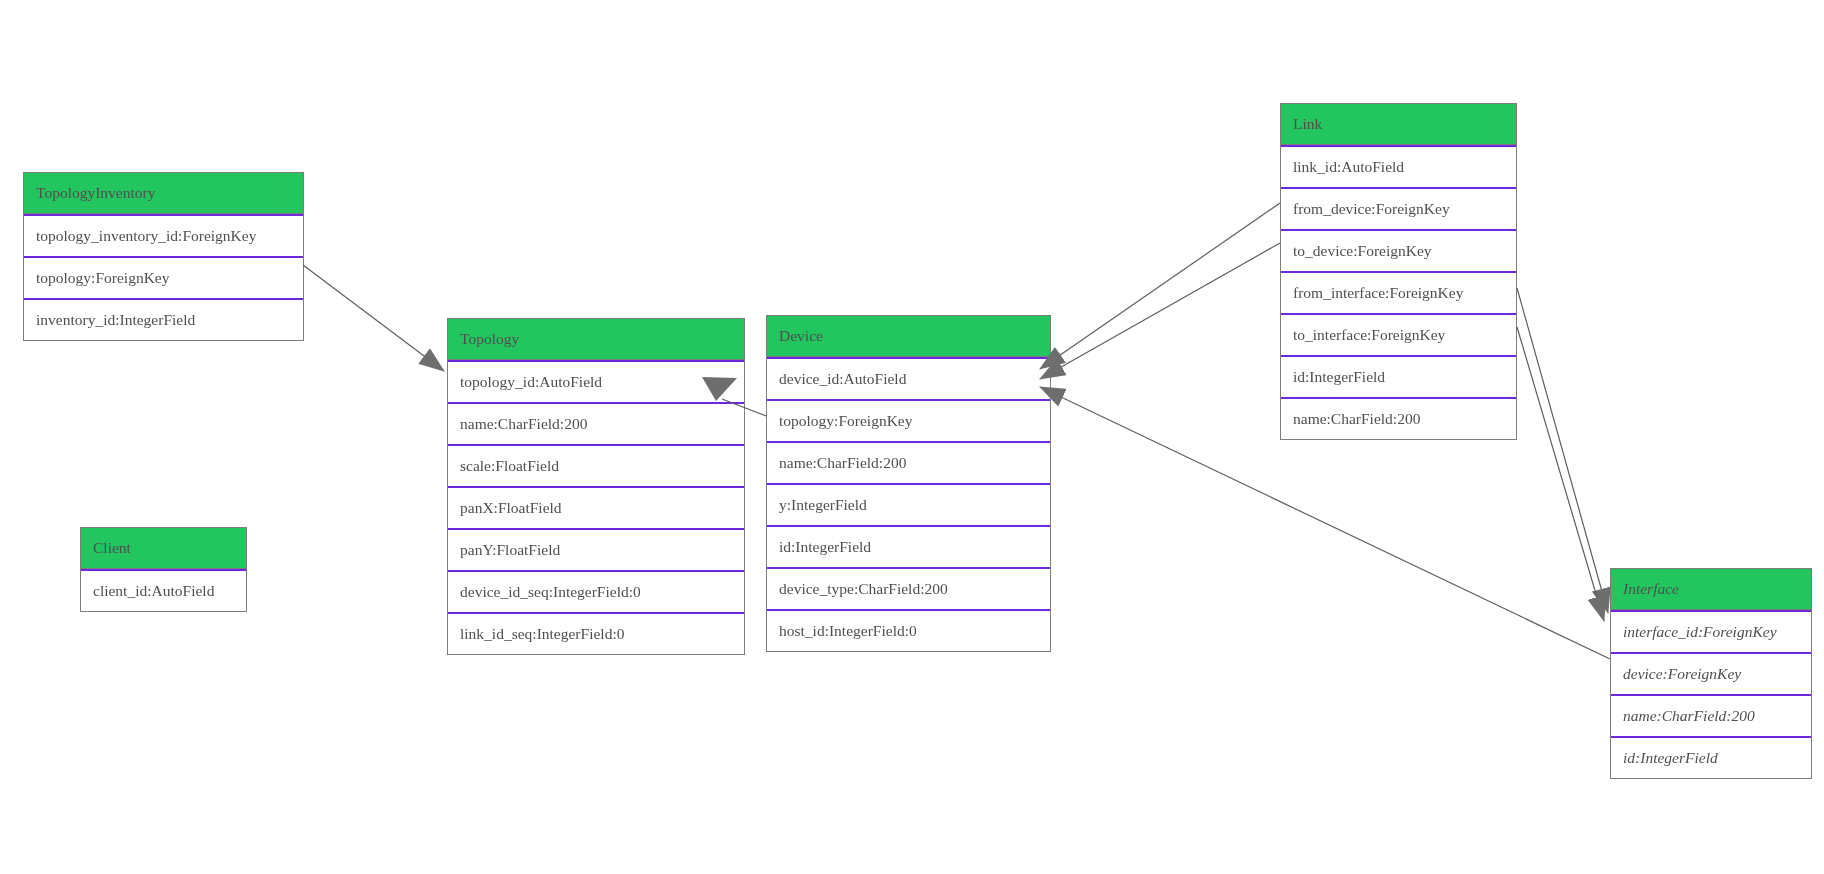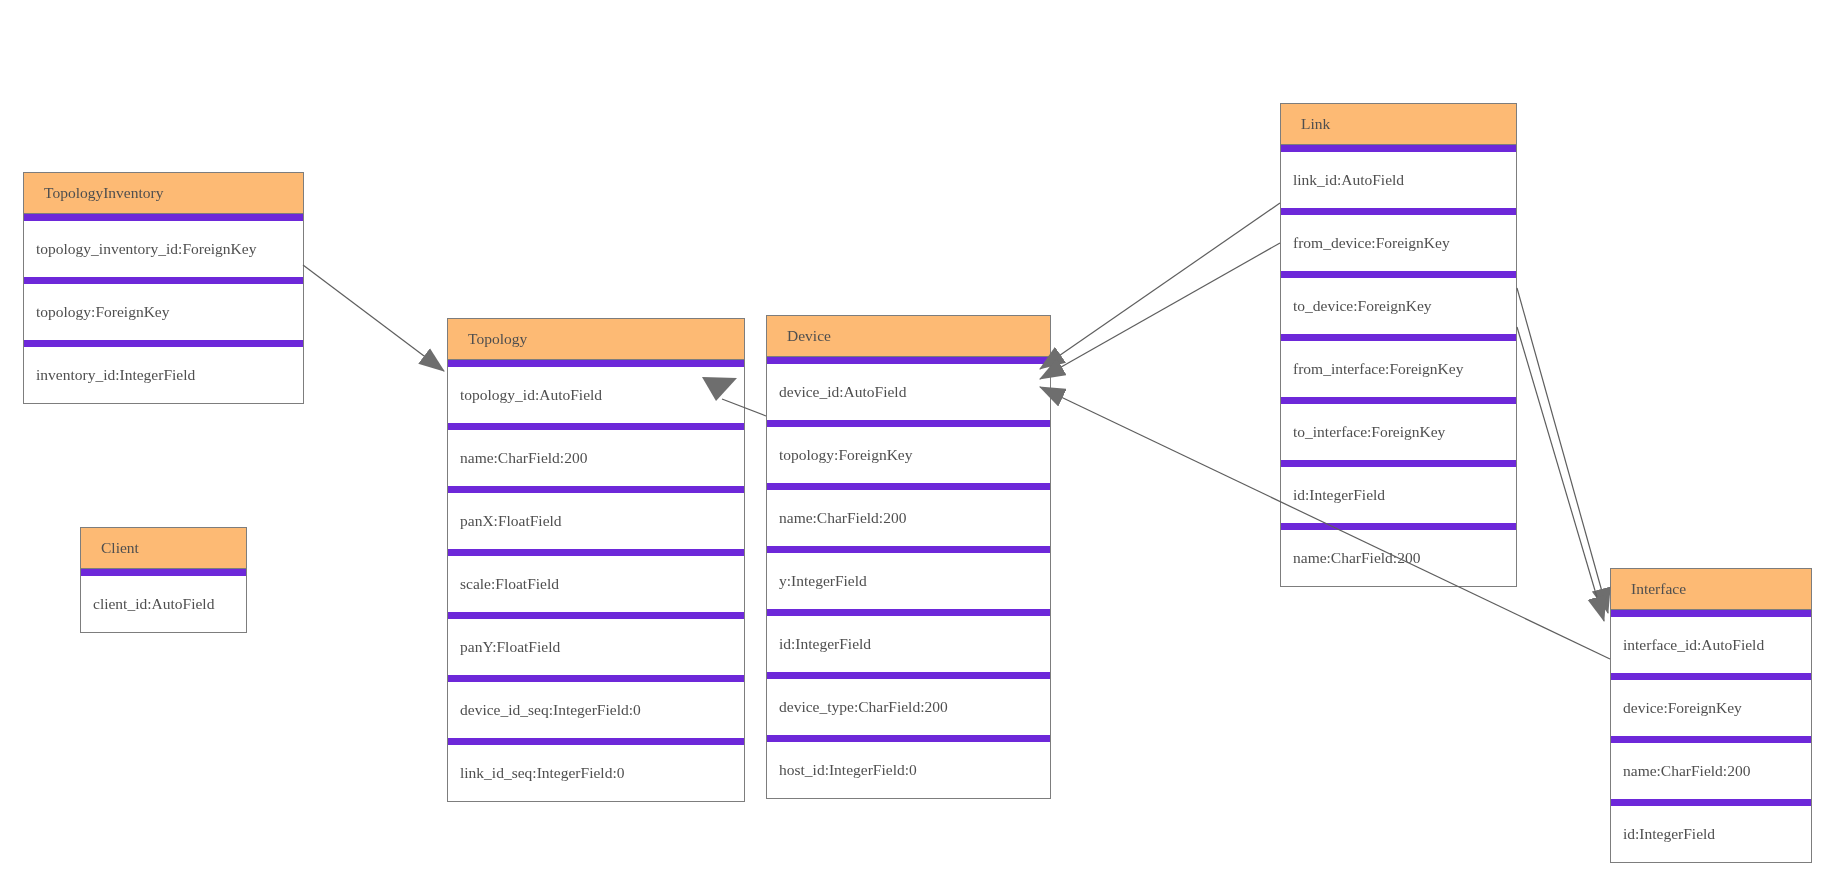--- a/index.html
+++ b/index.html
@@ -16,42 +16,42 @@
     background: #ffffff;
     border: 1.5px solid #7d7d7d;
     box-sizing: border-box;
     color: #4f4f4f;
     font-size: 15.5px;
     z-index: 2;
   }
   .entity .hd {
     height: 40px;
     line-height: 40px;
-    padding: 0 20px;
-    background: #fdba74;
+    padding: 0 12px;
+    background: #22c55e;
     border-bottom: 1.5px solid #7d7d7d;
     white-space: nowrap;
     overflow: hidden;
   }
   .entity .row {
     height: 40px;
     line-height: 40px;
-    padding: 8px 12px;
-    border-top: 7px solid #6d28d9;
+    padding: 0 12px;
+    border-top: 2px solid #6d28d9;
     white-space: nowrap;
     overflow: hidden;
   }
   .entity .row:first-of-type { border-top: none; }
 
   #e-topology-inventory { left: 23px;   top: 163px; width: 281px; margin-top: 9px; }
   #e-topology           { left: 447px;  top: 318px; width: 298px; }
   #e-client             { left: 80px;   top: 527px; width: 167px; }
   #e-device             { left: 766px;  top: 315px; width: 285px; }
   #e-link               { left: 1280px; top: 103px; width: 237px; }
-  #e-interface          { left: 1610px; top: 568px; width: 202px; }
+  #e-interface          { left: 1610px; top: 568px; width: 202px; font-style: italic; }
 
   #edges {
     position: absolute;
     left: 0; top: 0;
     width: 1824px; height: 874px;
     z-index: 3;
     pointer-events: none;
   }
   #edges path.edge {
     stroke: #5e5e5e;
@@ -69,22 +69,22 @@
     <div class="hd">TopologyInventory</div>
     <div class="row">topology_inventory_id:ForeignKey</div>
     <div class="row">topology:ForeignKey</div>
     <div class="row">inventory_id:IntegerField</div>
   </div>
 
   <div class="entity" id="e-topology">
     <div class="hd">Topology</div>
     <div class="row">topology_id:AutoField</div>
     <div class="row">name:CharField:200</div>
+    <div class="row">scale:FloatField</div>
     <div class="row">panX:FloatField</div>
-    <div class="row">scale:FloatField</div>
     <div class="row">panY:FloatField</div>
     <div class="row">device_id_seq:IntegerField:0</div>
     <div class="row">link_id_seq:IntegerField:0</div>
   </div>
 
   <div class="entity" id="e-client">
     <div class="hd">Client</div>
     <div class="row">client_id:AutoField</div>
   </div>
 
@@ -105,21 +105,21 @@
     <div class="row">from_device:ForeignKey</div>
     <div class="row">to_device:ForeignKey</div>
     <div class="row">from_interface:ForeignKey</div>
     <div class="row">to_interface:ForeignKey</div>
     <div class="row">id:IntegerField</div>
     <div class="row">name:CharField:200</div>
   </div>
 
   <div class="entity" id="e-interface">
     <div class="hd">Interface</div>
-    <div class="row">interface_id:AutoField</div>
+    <div class="row">interface_id:ForeignKey</div>
     <div class="row">device:ForeignKey</div>
     <div class="row">name:CharField:200</div>
     <div class="row">id:IntegerField</div>
   </div>
 
   <svg id="edges" viewBox="0 0 1824 874">
     <defs>
       <marker id="arrow" markerUnits="userSpaceOnUse" markerWidth="26" markerHeight="20" viewBox="0 0 24 18" refX="23" refY="9" orient="auto">
         <path d="M0,0 L24,9 L0,18 Z" fill="#6e6e6e"></path>
       </marker>

